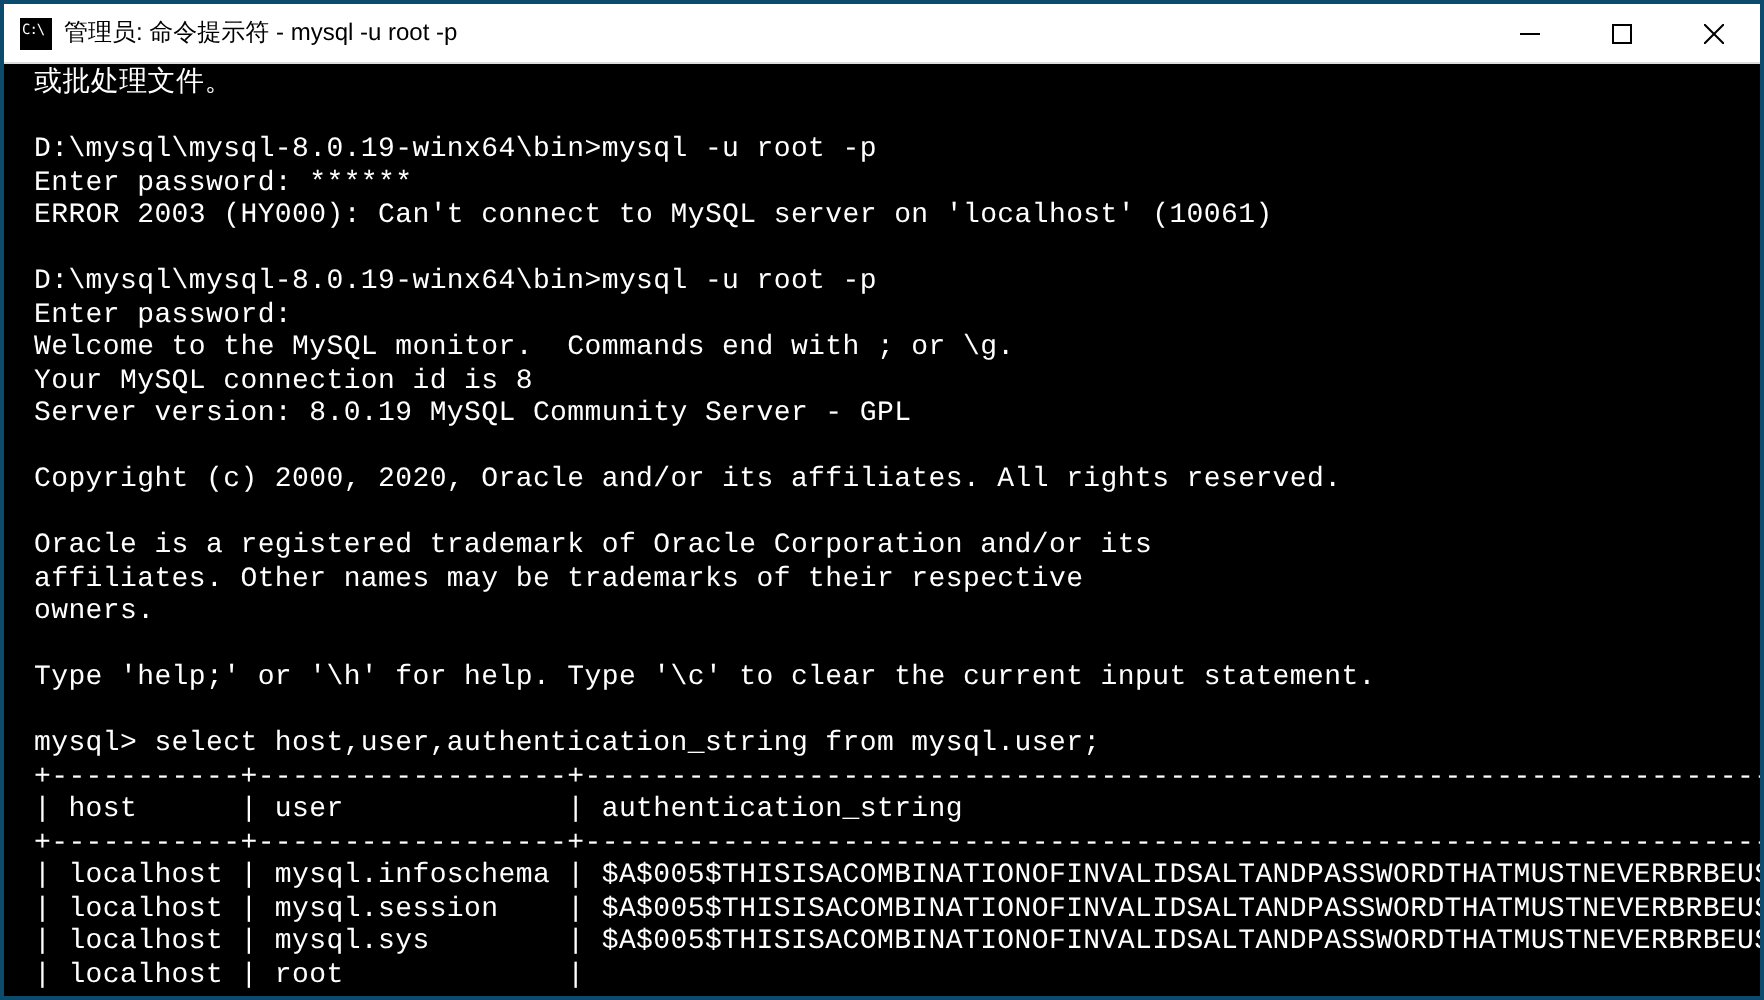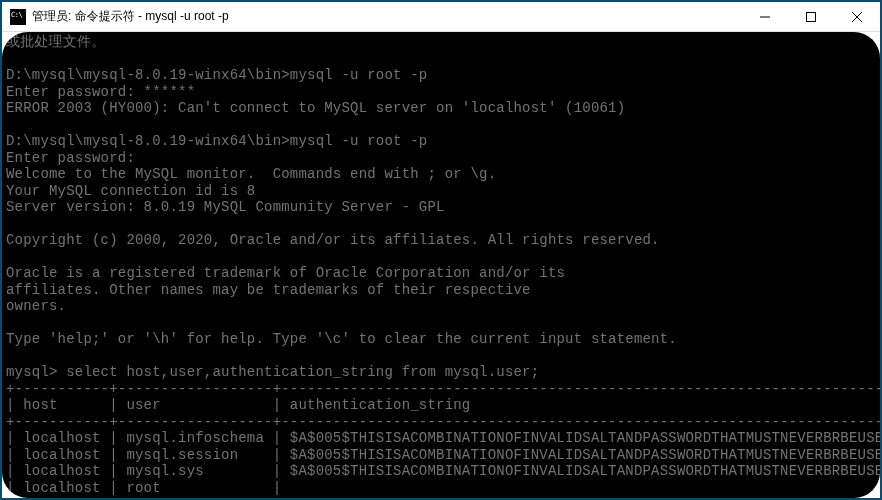--- a/index.html
+++ b/index.html
@@ -73,29 +73,28 @@
       color: #000;
       cursor: pointer;
     }
     .titlebar-btn svg {
       width: 10px;
       height: 10px;
     }
     .terminal {
       flex: 1;
       background: #000;
-      color: #737373;
+      color: #ffffff;
       font-family: "NSimSun", "SimSun", Consolas, "Courier New", monospace;
       font-size: 14px;
       line-height: 1.18;
-      padding: 2px 4px;
+      padding: 2px 15px;
       white-space: pre;
       overflow: hidden;
       letter-spacing: 0.2px;
-      border-radius: 26px;
     }
     .terminal .line {
       white-space: pre;
     }
   </style>
 </head>
 <body>
 
 <div class="window">
   <div class="titlebar">

